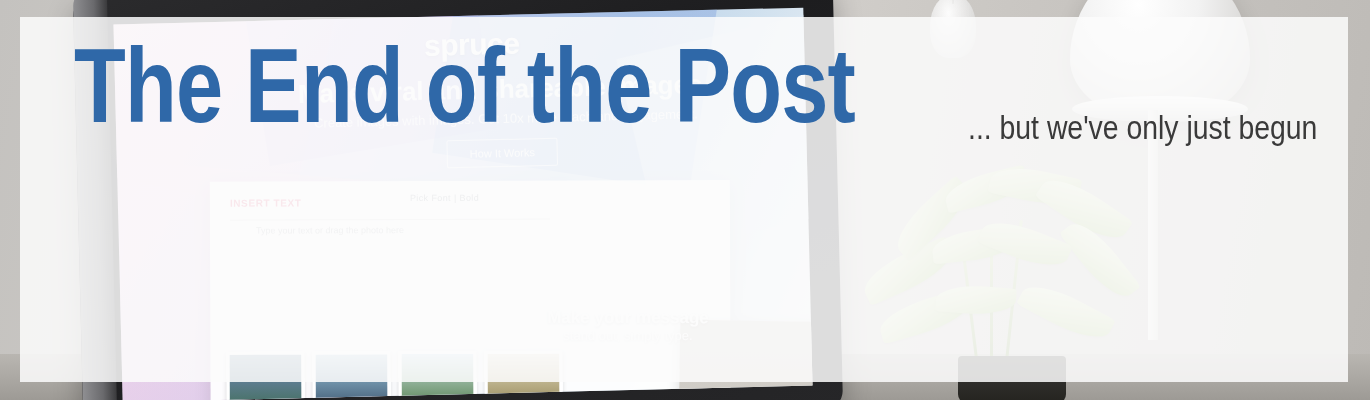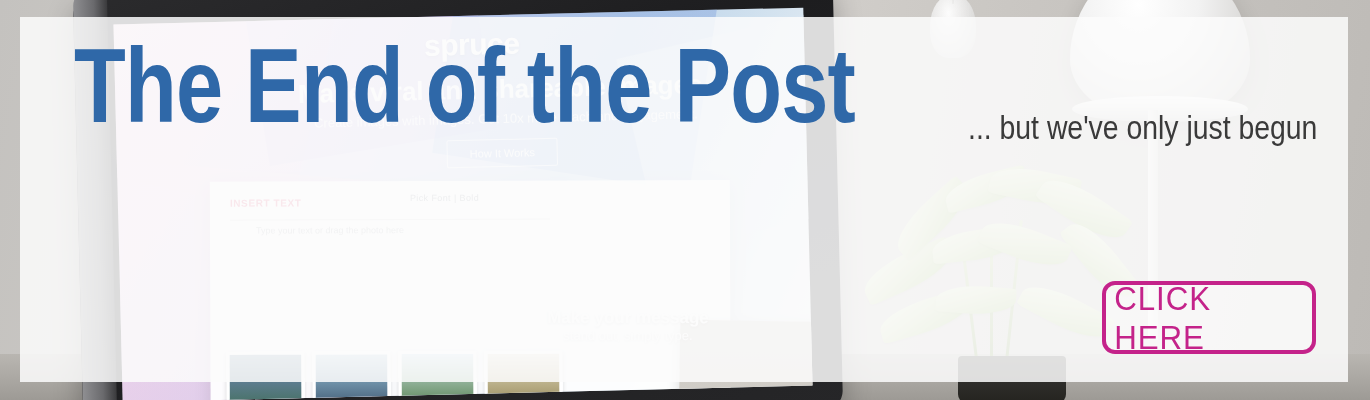--- a/index.html
+++ b/index.html
@@ -337,18 +337,15 @@
 
   <div class="panel"></div>
 
   <div class="content">
 
     <div class="headline">The End of the Post</div>
 
     <div class="tagline">... but we've only just begun</div>
 
 
-    <div class="cta-button">
-      <span>CLICK HERE</span>
-    </div>
 
   </div>
 </div>
 
 </body></html>

